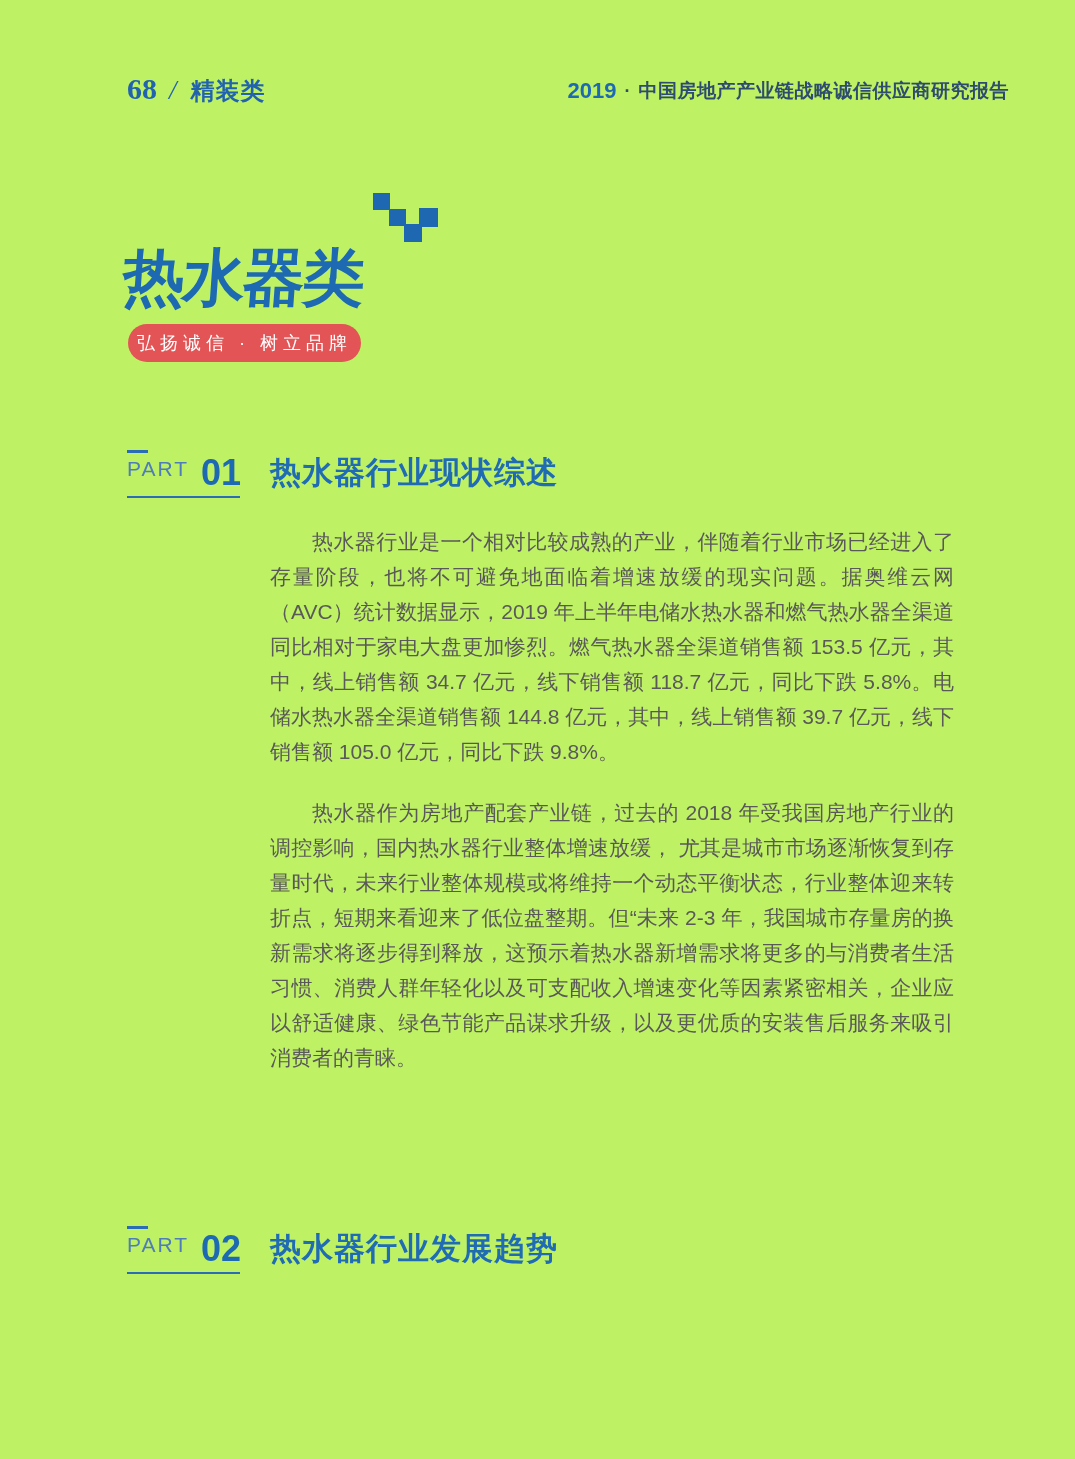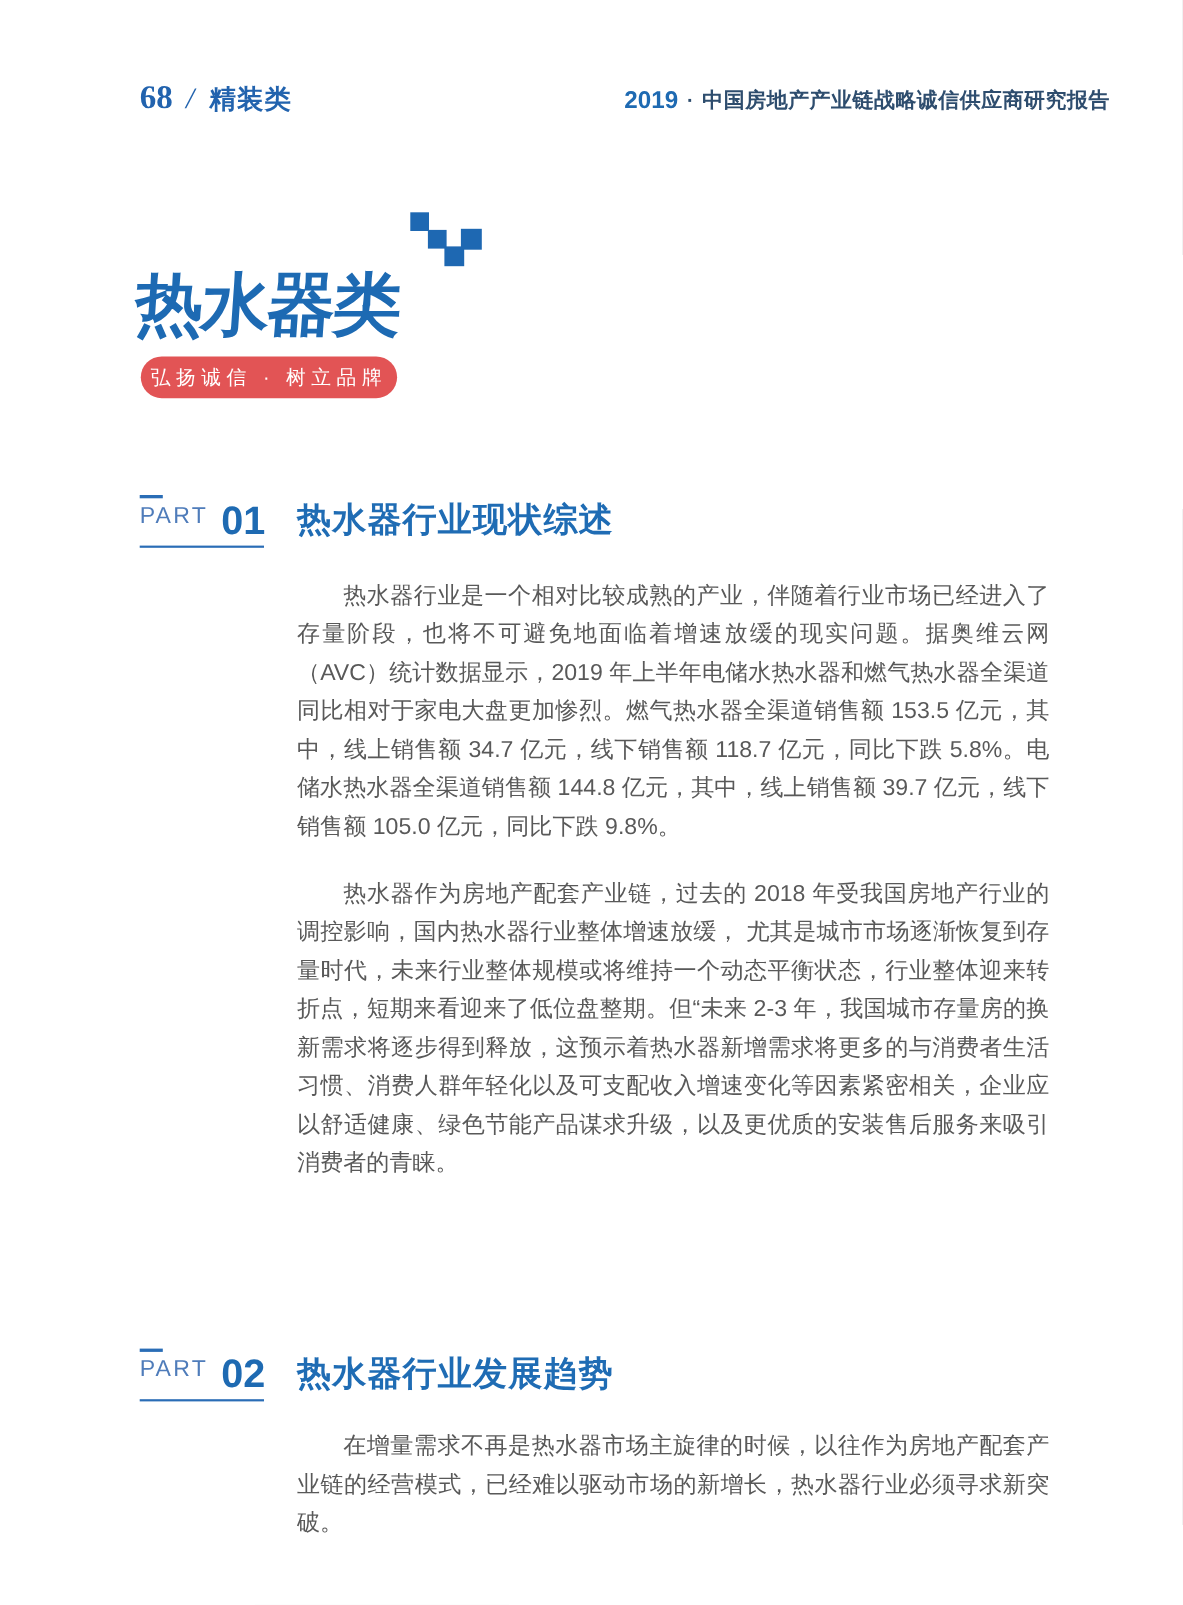--- a/index.html
+++ b/index.html
@@ -1,20 +1,20 @@
 <!DOCTYPE html>
 <html lang="zh"><head>
 <meta charset="utf-8">
 <style>
   html,body{margin:0;padding:0;background:#e8e8e8;}
   .page{
     position:relative;
     width:1075px;height:1459px;
     margin:0 auto;
-    background:#ffffff;
+    background:#bef264;
     font-family:"Liberation Sans", sans-serif;
     overflow:hidden;
   }
   
   .header-left{
     position:absolute;left:127px;top:72px;
     display:flex;align-items:baseline;
   }
   .page-number{
     font-family:"Liberation Serif", serif;
@@ -135,17 +135,14 @@
   <div class="part-block part-block-2">
     <div class="part-tick"></div>
     <div class="part-row">
       <span class="part-word">PART</span>
       <span class="part-num">02</span>
     </div>
     <div class="part-underline"></div>
   </div>
   <div class="section-title section-title-2">热水器行业发展趋势</div>
 
-  <div class="body-copy body-copy-2">
-    <p>在增量需求不再是热水器市场主旋律的时候，以往作为房地产配套产业链的经营模式，已经难以驱动市场的新增长，热水器行业必须寻求新突破。</p>
-  </div>
 
 </div>
 
 </body></html>

